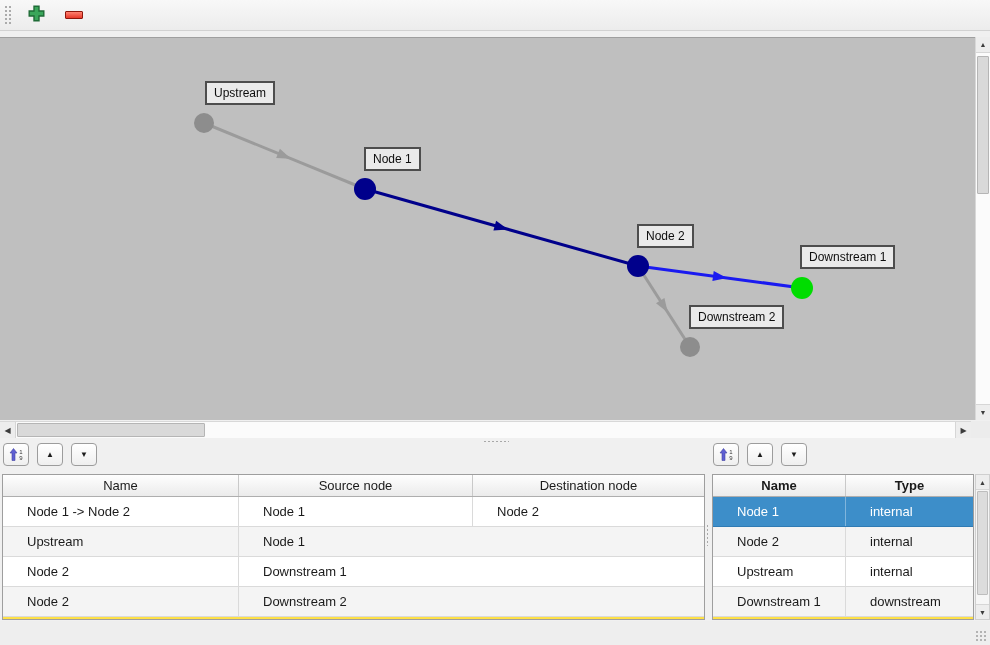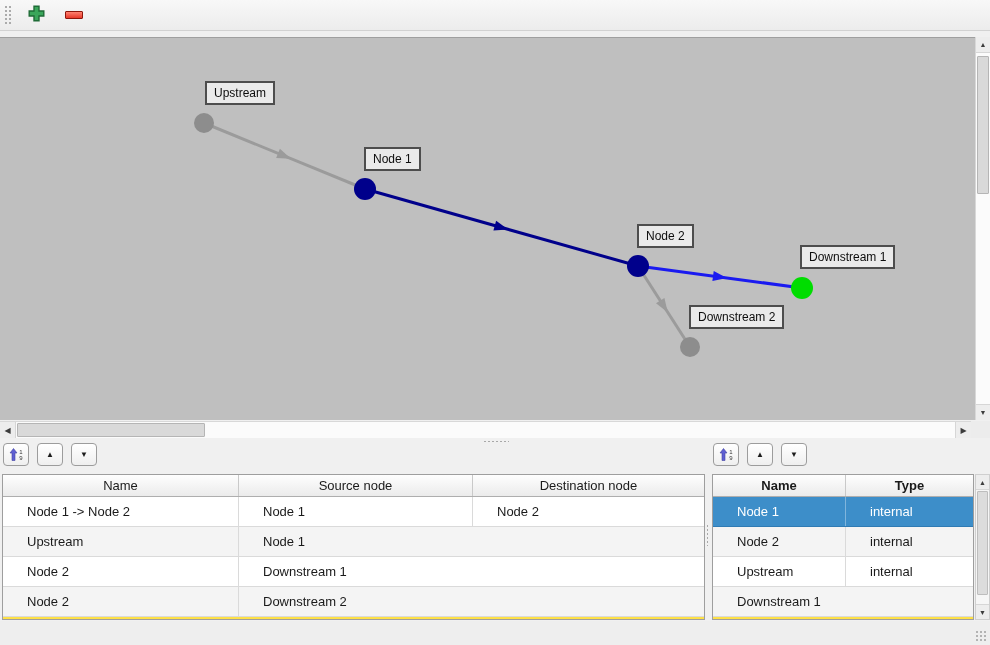--- a/index.html
+++ b/index.html
@@ -235,20 +235,21 @@
     <div class="trow alt">
       <div class="td">Node 2</div>
       <div class="td">internal</div>
     </div>
     <div class="trow">
       <div class="td">Upstream</div>
       <div class="td">internal</div>
     </div>
     <div class="trow alt">
       <div class="td">Downstream 1</div>
+      <div class="td">downstream</div>
     </div>
   </div>
 
   <div class="rscroll">
     <div class="scroll-btn up">
         <span>▲</span>
       </div>
     <div class="rthumb"></div>
     <div class="scroll-btn down">
         <span>▼</span>

